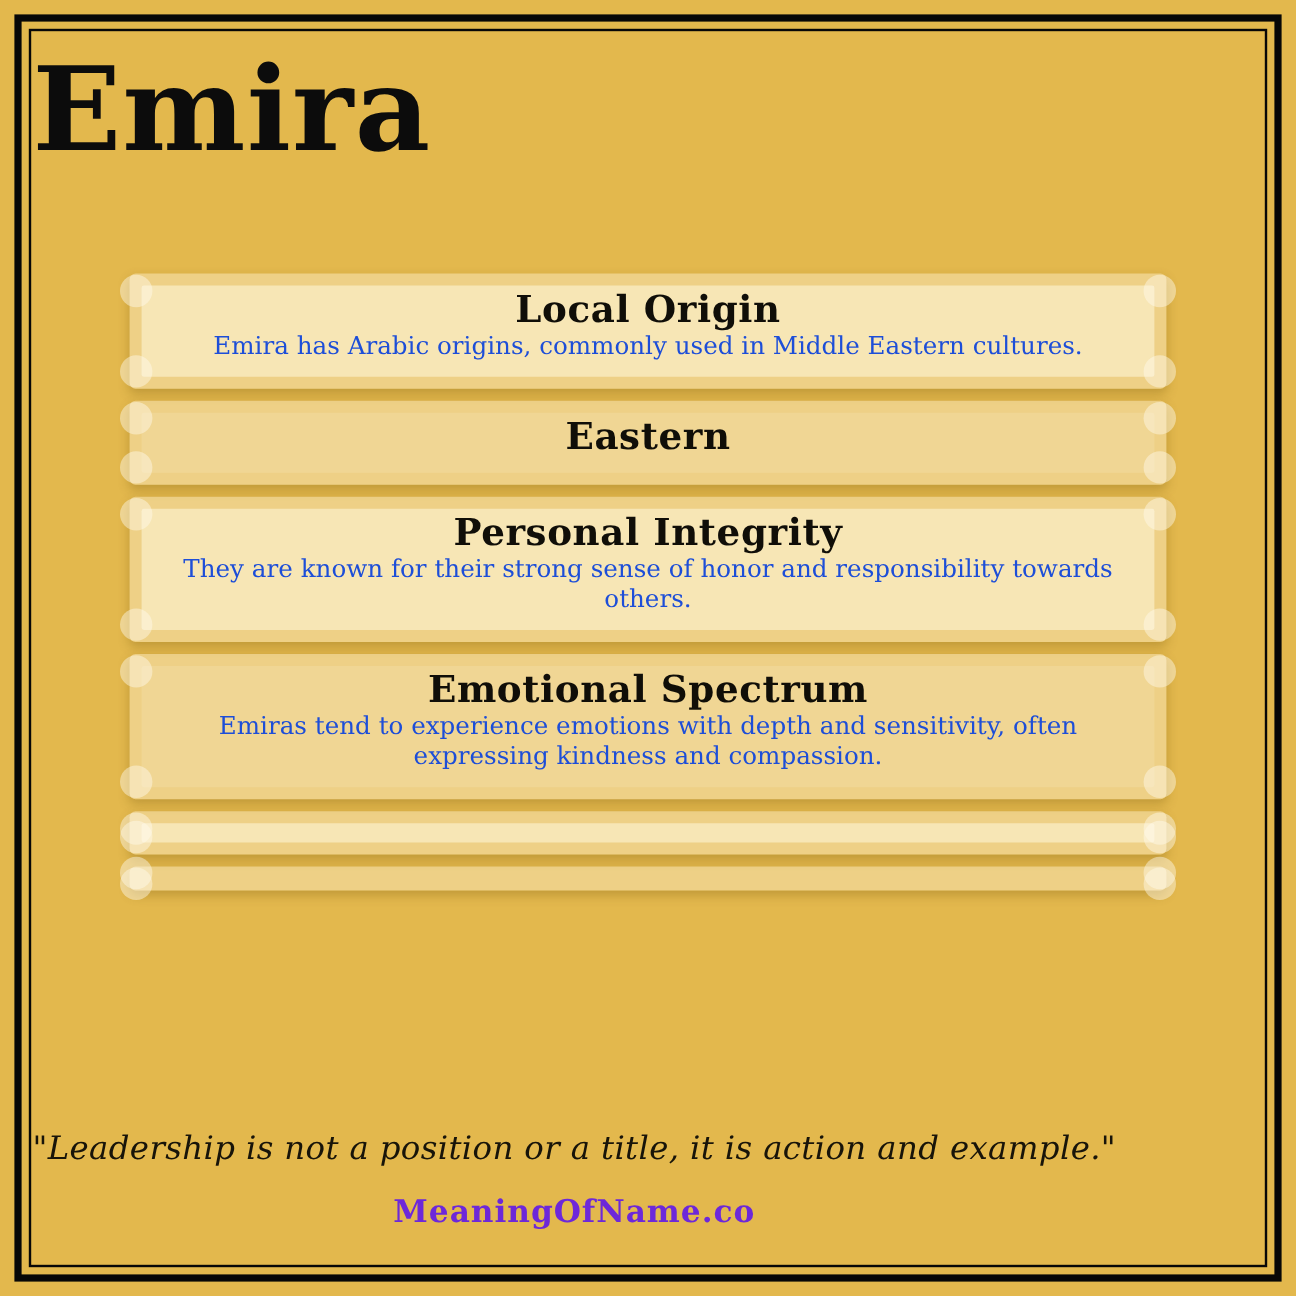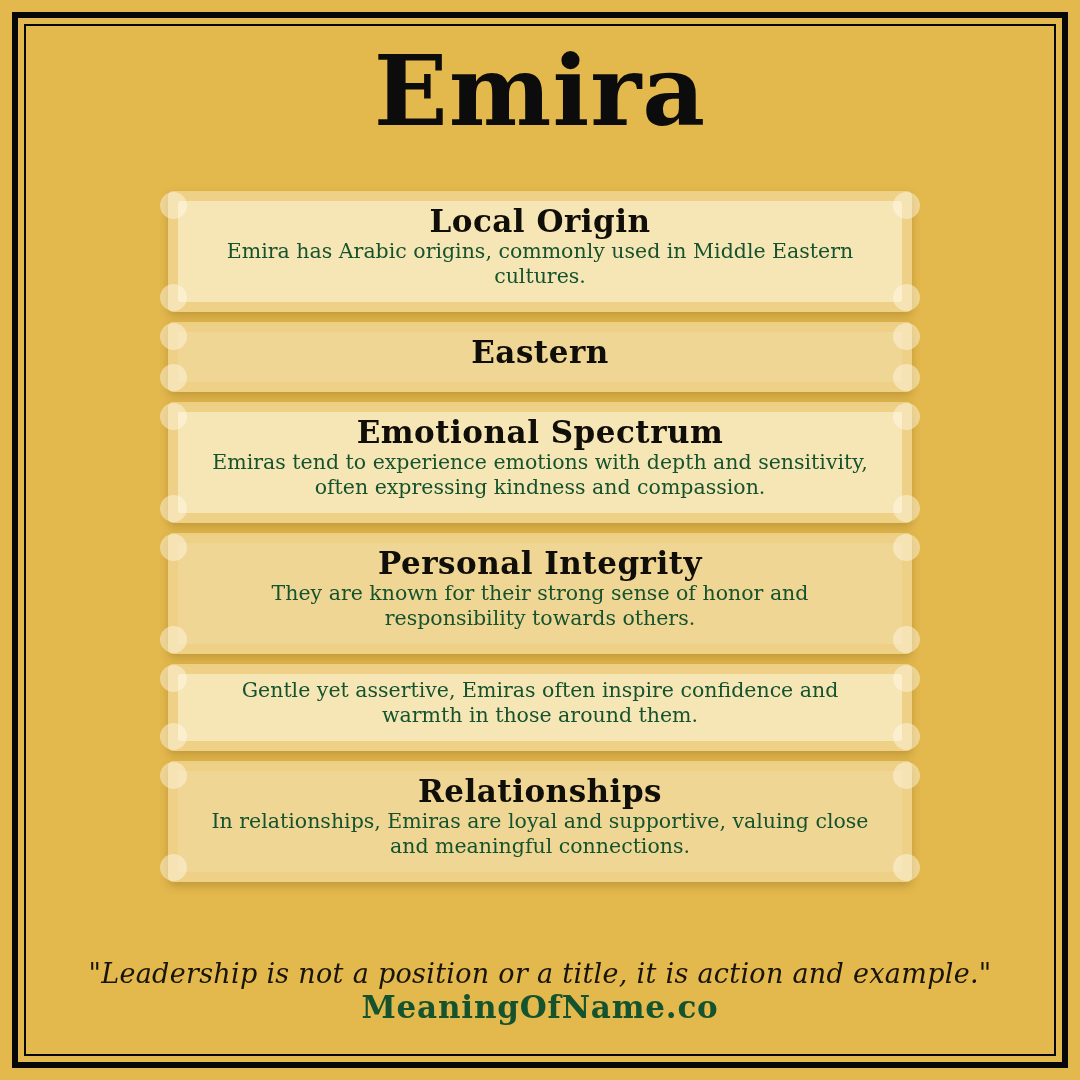--- a/index.html
+++ b/index.html
@@ -25,33 +25,34 @@
     position: absolute;
     inset: 24px;
     border: 2.5px solid #070707;
     pointer-events: none;
   }
   .content {
     position: absolute;
     inset: 27px;
     display: flex;
     flex-direction: column;
-    align-items: center;
+    align-items: flex-start;
+    gap: 37px;
   }
   .page-title {
     margin-top: 14px;
     text-align: center;
     font-size: 97px;
     line-height: 1.05;
     font-weight: bold;
     letter-spacing: 1px;
     color: #0c0c0c;
   }
   .cards {
-    width: 744px;
+    width: 864px;
     margin: 48px auto 0 auto;
   }
   .card {
     position: relative;
     background: rgba(255, 246, 220, 0.40);
     border-radius: 5px;
     padding: 10px;
     margin-bottom: 10px;
     box-shadow: 0 4px 9px rgba(110, 78, 8, 0.30);
   }
@@ -70,21 +71,21 @@
     font-size: 31px;
     line-height: 34px;
     font-weight: bold;
     letter-spacing: 0.5px;
     color: #100e08;
   }
   .card-body {
     font-size: 20.5px;
     line-height: 25px;
     margin-top: 1px;
-    color: #14532d;
+    color: #1d4ed8;
   }
   .pin {
     position: absolute;
     width: 27px;
     height: 27px;
     border-radius: 50%;
     background: rgba(255, 251, 238, 0.45);
   }
   .pin.tl { left: -8px; top: 1px; }
   .pin.tr { right: -8px; top: 1px; }
@@ -95,24 +96,25 @@
     margin-bottom: 28px;
     text-align: center;
   }
   .footer-quote {
     font-size: 27px;
     font-style: italic;
     color: #181409;
     letter-spacing: 0.3px;
   }
   .footer-brand {
-    font-size: 31px;
+    margin-top: 22px;
+    font-size: 26px;
     font-weight: bold;
     letter-spacing: 0.8px;
-    color: #14532d;
+    color: #6d28d9;
   }
 </style>
 </head>
 <body>
 
 <div class="frame-outer"></div>
 <div class="frame-inner"></div>
 
 <div class="content">
 
@@ -140,55 +142,50 @@
         <div class="card-heading">Eastern</div>
       </div>
     </div>
 
     <div class="card">
       <span class="pin tl"></span>
       <span class="pin tr"></span>
       <span class="pin bl"></span>
       <span class="pin br"></span>
       <div class="card-inner">
+        <div class="card-heading">Personal Integrity</div>
+        <div class="card-body">They are known for their strong sense of honor and responsibility towards others.</div>
+      </div>
+    </div>
+
+    <div class="card">
+      <span class="pin tl"></span>
+      <span class="pin tr"></span>
+      <span class="pin bl"></span>
+      <span class="pin br"></span>
+      <div class="card-inner">
         <div class="card-heading">Emotional Spectrum</div>
         <div class="card-body">Emiras tend to experience emotions with depth and sensitivity, often expressing kindness and compassion.</div>
       </div>
     </div>
 
     <div class="card">
       <span class="pin tl"></span>
       <span class="pin tr"></span>
       <span class="pin bl"></span>
       <span class="pin br"></span>
       <div class="card-inner">
-        <div class="card-heading">Personal Integrity</div>
-        <div class="card-body">They are known for their strong sense of honor and responsibility towards others.</div>
       </div>
     </div>
 
     <div class="card">
       <span class="pin tl"></span>
       <span class="pin tr"></span>
       <span class="pin bl"></span>
       <span class="pin br"></span>
-      <div class="card-inner">
-        <div class="card-body">Gentle yet assertive, Emiras often inspire confidence and warmth in those around them.</div>
-      </div>
-    </div>
-
-    <div class="card">
-      <span class="pin tl"></span>
-      <span class="pin tr"></span>
-      <span class="pin bl"></span>
-      <span class="pin br"></span>
-      <div class="card-inner">
-        <div class="card-heading">Relationships</div>
-        <div class="card-body">In relationships, Emiras are loyal and supportive, valuing close and meaningful connections.</div>
-      </div>
     </div>
 
   </div>
 
   <div class="footer">
     <div class="footer-quote">"Leadership is not a position or a title, it is action and example."</div>
     <div class="footer-brand">MeaningOfName.co</div>
   </div>
 
 </div>

